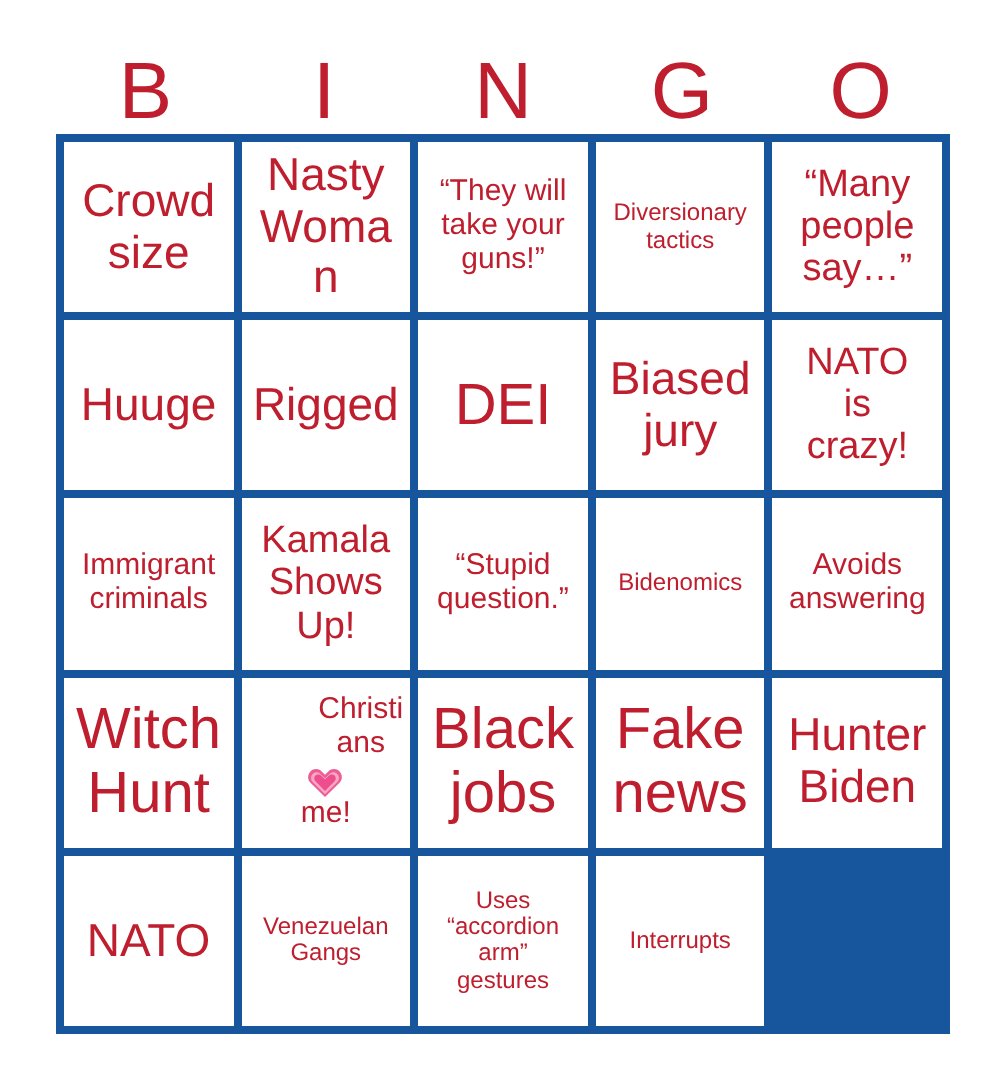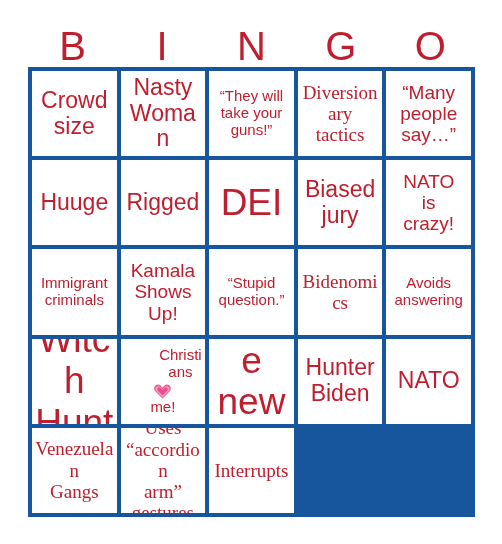--- a/index.html
+++ b/index.html
@@ -73,25 +73,25 @@
   }
   .bingo-cell .cell-text {
     display: block;
     width: 100%;
     line-height: 1.12;
     white-space: pre-line;
     word-break: break-word;
   }
 
   
-  .size-xl .cell-text { font-size: 37px; }
+  .size-xl .cell-text { font-size: 29px; }
   .size-lg .cell-text { font-size: 23px; }
   .size-md .cell-text { font-size: 19px; }
   .size-sm .cell-text { font-size: 15px; }
-  .size-xs .cell-text { font-size: 19px; font-family: Liberation Serif, serif; }
+  .size-xs .cell-text { font-size: 12px; }
 
   .heart-emoji {
     display: block;
     font-size: 17px;
     line-height: 1.05;
     color: #ED5C92;
   }
   .heart-emoji svg { display: inline-block; vertical-align: middle; }
 </style>
 </head>
@@ -173,20 +173,24 @@
 Hunt</span>
       </div>
       <div class="bingo-cell size-sm">
         <span class="cell-text"><span style="display: block; margin-left: 35px;">Christians</span><span class="heart-emoji"><svg width="19" height="17" viewBox="0 0 24 22" aria-hidden="true">
               <path d="M12 21.3 2.6 12.1C.6 10.1.6 6.8 2.6 4.8c2-2 5.2-2 7.2 0L12 7l2.2-2.2c2-2 5.2-2 7.2 0 2 2 2 5.3 0 7.3L12 21.3z" fill="#ED5C92"></path>
               <path d="M12 19.6 4 11.6c-1.4-1.4-1.4-3.8 0-5.2 1.4-1.4 3.7-1.4 5.1 0L12 9.3l2.9-2.9c1.4-1.4 3.7-1.4 5.1 0 1.4 1.4 1.4 3.8 0 5.2L12 19.6z" fill="#F7A6C4"></path>
               <path d="M12 17.5 5.8 11.2c-1-1-1-2.7 0-3.7 1-1 2.6-1 3.6 0L12 10.1l2.6-2.6c1-1 2.6-1 3.6 0 1 1 1 2.7 0 3.7L12 17.5z" fill="#EE4E8E"></path>
             </svg></span><span style="display: block;">me!</span></span>
       </div>
       <div class="bingo-cell size-xl">
+        <span class="cell-text">Black
+jobs</span>
+      </div>
+      <div class="bingo-cell size-xl">
         <span class="cell-text">Fake
 news</span>
       </div>
       <div class="bingo-cell size-lg">
         <span class="cell-text">Hunter
 Biden</span>
       </div>
       <div class="bingo-cell size-lg">
         <span class="cell-text">NATO</span>
       </div>

